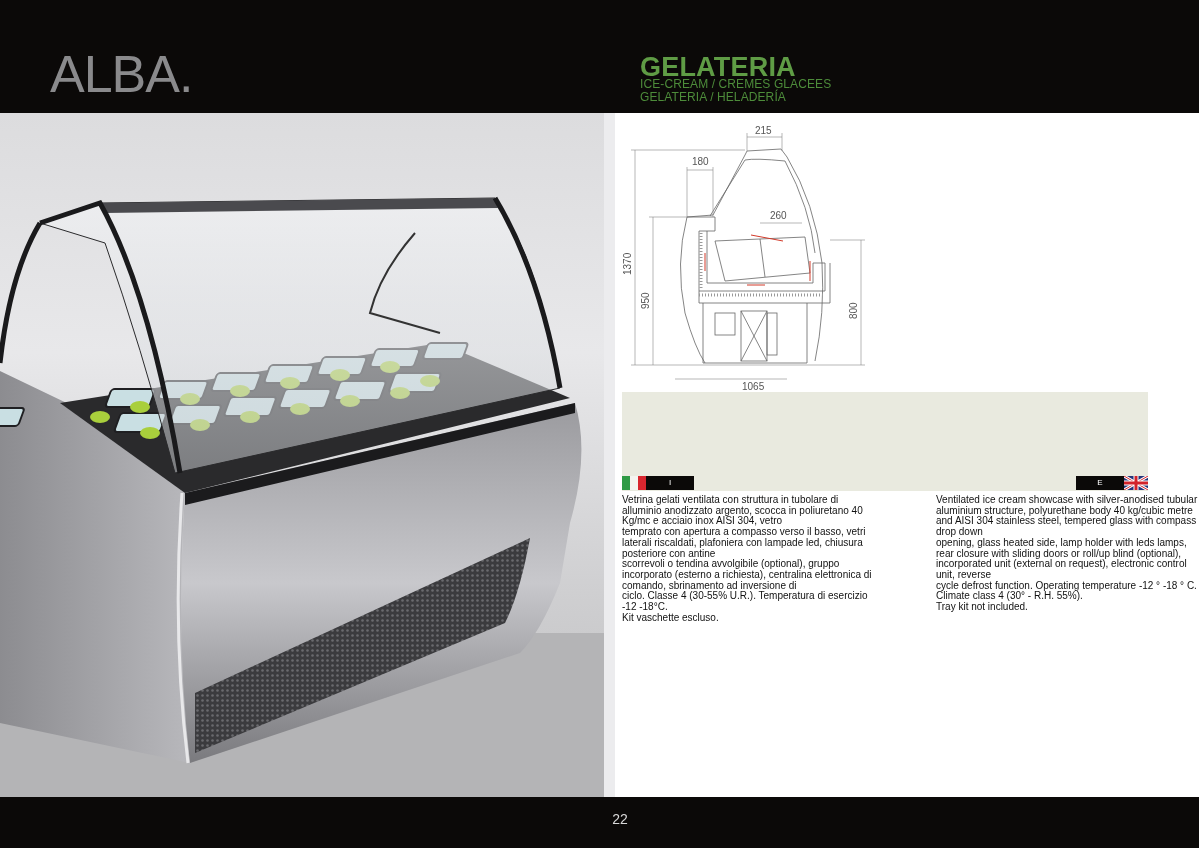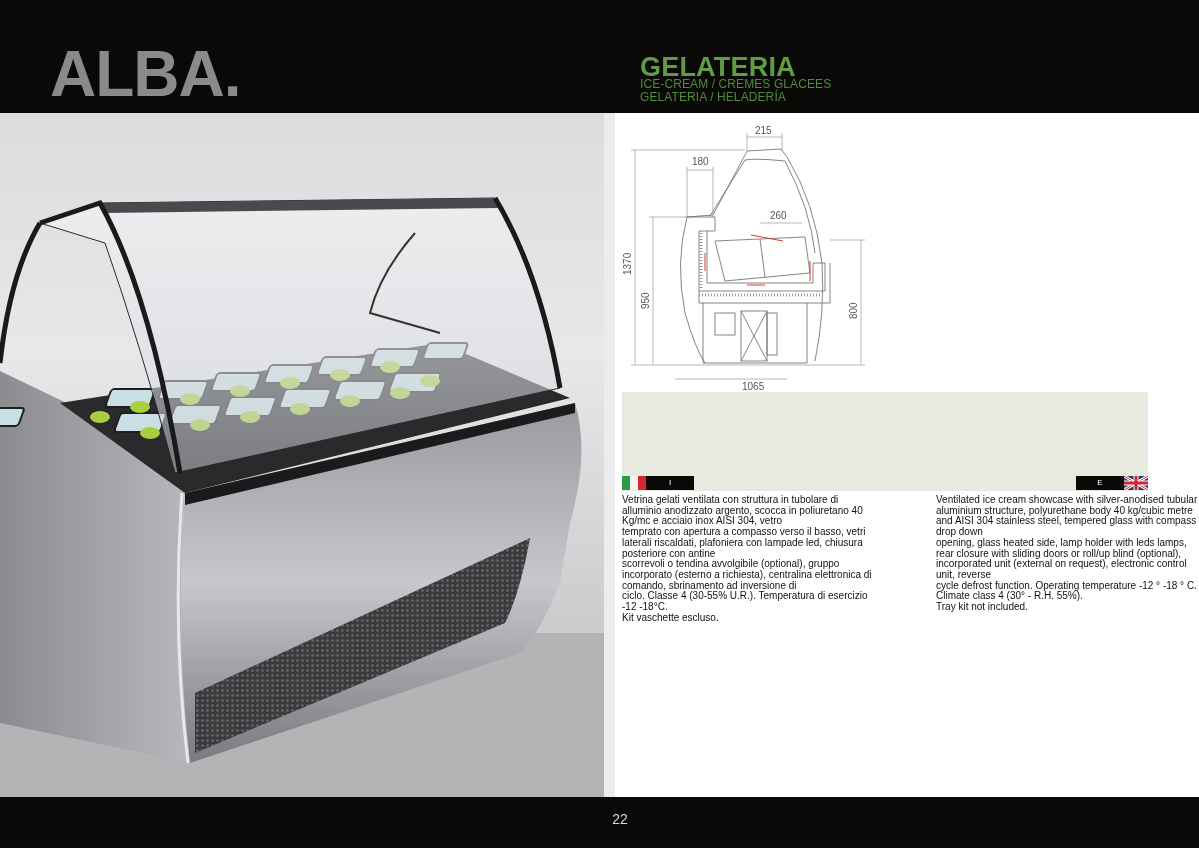--- a/index.html
+++ b/index.html
@@ -1,18 +1,18 @@
 <!DOCTYPE html>
 <html><head>
 <meta charset="utf-8">
 <style>
   html,body{margin:0;padding:0;}
   body{width:1199px;height:848px;position:relative;overflow:hidden;background:#fff;font-family:"Liberation Sans",sans-serif;}
   .top-band{position:absolute;left:0;top:0;width:1199px;height:113px;background:#0b0908;}
-  .model-title{position:absolute;left:50px;top:36px;font-size:64px;font-weight:bold;color:#8a8a8c;letter-spacing:-1px;line-height:76px;}
+  .model-title{position:absolute;left:50px;top:36px;font-size:52px;font-weight:normal;color:#8a8a8c;letter-spacing:-1px;line-height:76px;}
   .cat-block{position:absolute;left:640px;top:57px;}
   .cat-title{font-size:27px;font-weight:bold;color:#5f9c45;line-height:21px;letter-spacing:0.2px;}
   .cat-sub{font-size:12px;color:#4d8c3a;line-height:12.5px;letter-spacing:0.1px;}
   .photo{position:absolute;left:0;top:113px;width:615px;height:684px;background:linear-gradient(180deg,#dcdcde 0%,#e8e8ea 35%,#cfcfd1 70%,#bcbcbe 100%);overflow:hidden;}
   .bottom-band{position:absolute;left:0;top:797px;width:1199px;height:51px;background:#0b0908;}
   .page-num{position:absolute;left:0;width:1240px;top:811px;text-align:center;font-size:14px;color:#d8d8d8;}
   .drawing{position:absolute;left:615px;top:113px;width:473px;height:280px;}
   .dim{font-family:"Liberation Sans",sans-serif;font-size:10px;fill:#555;}
   .spec-panel{position:absolute;left:622px;top:392px;width:526px;height:99px;background:#e9eadf;}
   .lang-bar{position:absolute;top:476px;height:14px;display:flex;align-items:center;}

